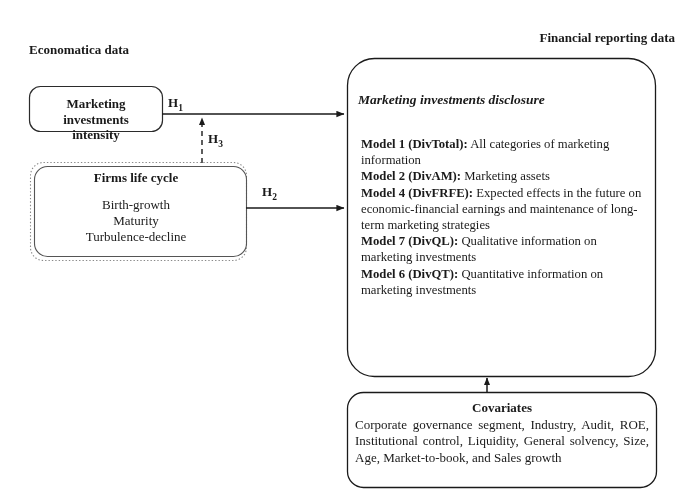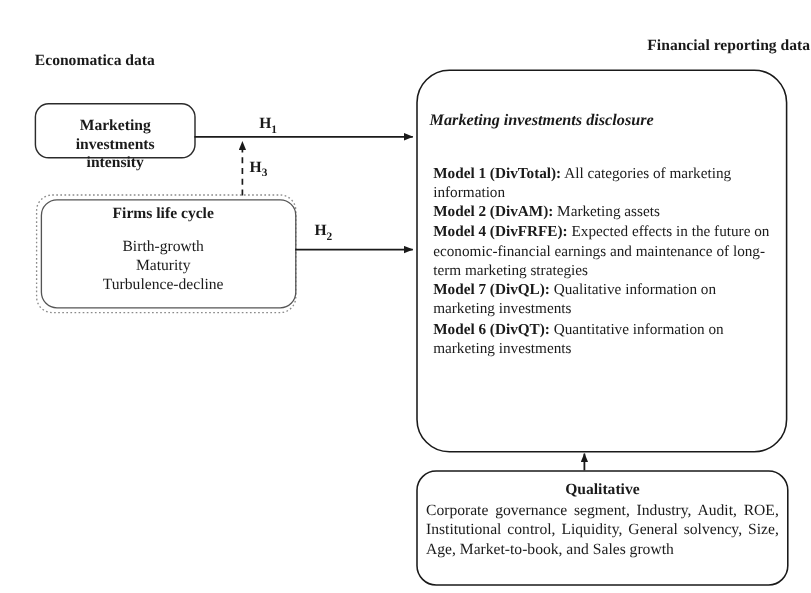--- a/index.html
+++ b/index.html
@@ -67,21 +67,21 @@
   
   .h-label {
     font-weight: bold;
     font-size: 13px;
     white-space: nowrap;
   }
   .h-label sub {
     font-size: 9.5px;
     font-weight: bold;
   }
-  #h1-label { left: 168px; top: 95px; margin-left: 48px; }
+  #h1-label { left: 168px; top: 95px; }
   #h3-label { left: 208px; top: 131px; }
   #h2-label { left: 262px; top: 184px; }
 
   
   #disclosure-head {
     left: 358px; top: 92px; width: 290px;
     font-weight: bold;
     font-style: italic;
     font-size: 13.5px;
     line-height: 16px;
@@ -171,17 +171,17 @@
   <div class="abs" id="disclosure-head">Marketing investments disclosure</div>
 
   <div class="abs" id="model-list">
       <span class="model-line"><b>Model 1 (DivTotal):</b><span> All categories of marketing information</span></span>
       <span class="model-line"><b>Model 2 (DivAM):</b><span> Marketing assets</span></span>
       <span class="model-line"><b>Model 4 (DivFRFE):</b><span> Expected effects in the future on economic-financial earnings and maintenance of long-term marketing strategies</span></span>
       <span class="model-line"><b>Model 7 (DivQL):</b><span> Qualitative information on marketing investments</span></span>
       <span class="model-line"><b>Model 6 (DivQT):</b><span> Quantitative information on marketing investments</span></span>
     </div>
 
-  <div class="abs" id="covariates-title">Qualitative</div>
+  <div class="abs" id="covariates-title">Covariates</div>
 
   <div class="abs" id="covariates-body">Corporate governance segment, Industry, Audit, ROE, Institutional control, Liquidity, General solvency, Size, Age, Market-to-book, and Sales growth</div>
 
 </div>
 
 </body></html>

